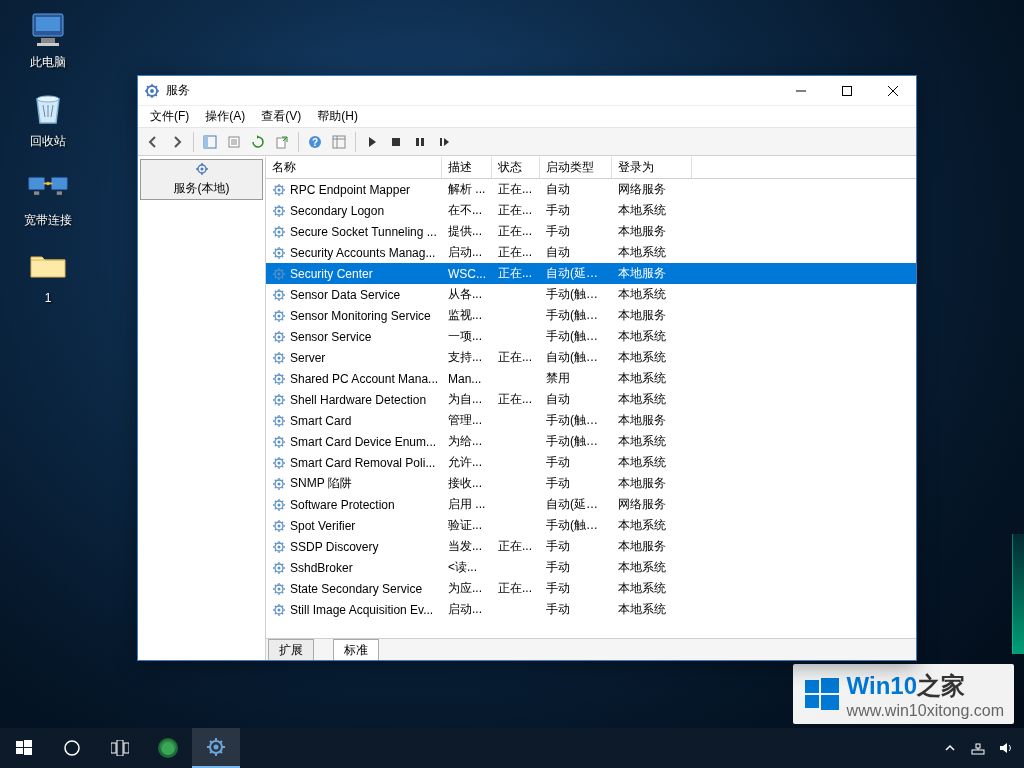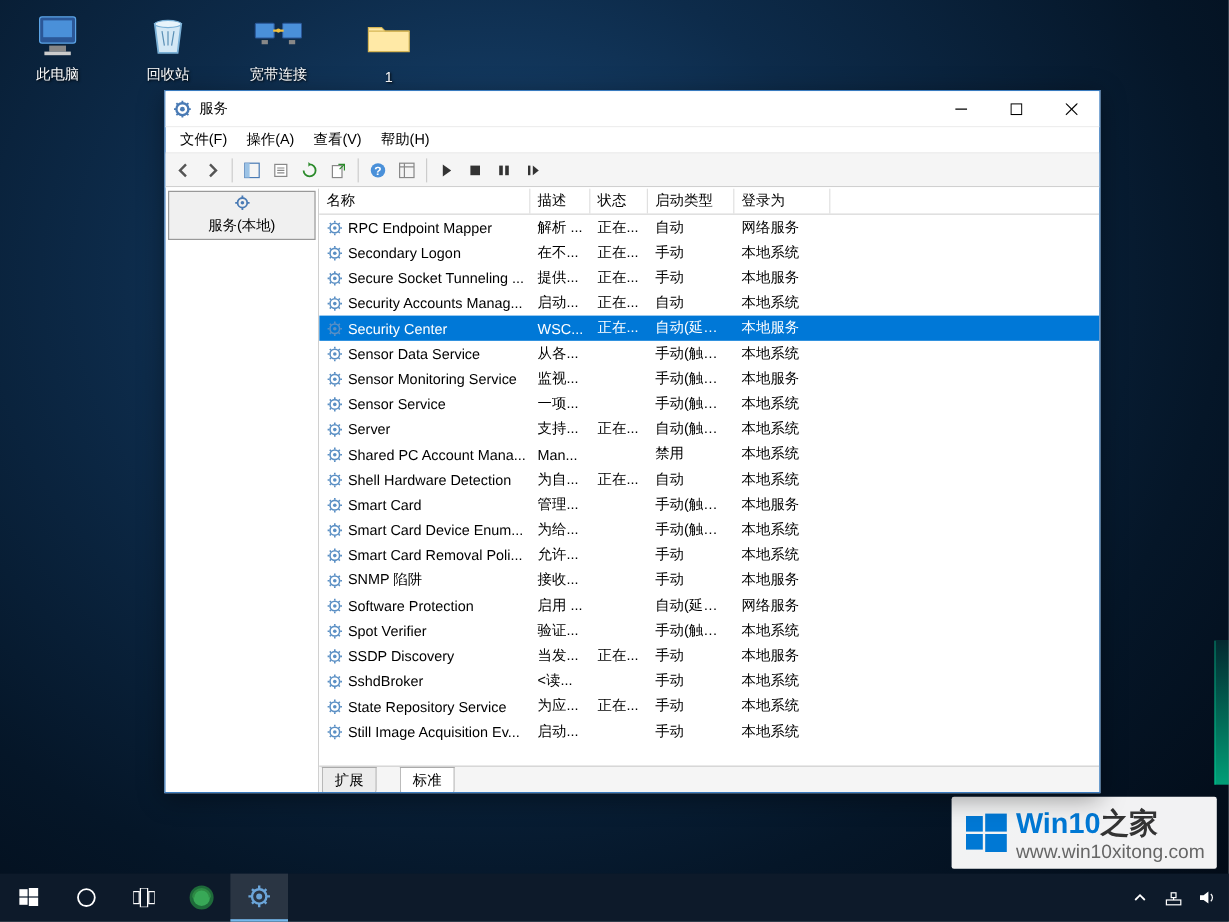--- a/index.html
+++ b/index.html
@@ -1,19 +1,19 @@
 <!DOCTYPE html>
 <html><head>
 <meta charset="utf-8">
 <style>
 * { margin: 0; padding: 0; box-sizing: border-box; font-family: "Microsoft YaHei", "Segoe UI", Arial, sans-serif; }
 body { width: 1024px; height: 768px; overflow: hidden; position: relative; background: radial-gradient(ellipse at 40% 30%, #1a4a7a 0%, #0d2b4a 35%, #051628 70%, #020a15 100%); }
 
 
-.desktop-icons { position: absolute; left: 10px; top: 8px; display: flex; flex-direction: row; gap: 16px; align-items: flex-end; }
+.desktop-icons { position: absolute; left: 10px; top: 8px; display: flex; flex-direction: column; gap: 16px; }
 .desktop-icon { width: 76px; display: flex; flex-direction: column; align-items: center; gap: 4px; cursor: pointer; }
 .desktop-icon .ic { width: 42px; height: 42px; display:flex; align-items:center; justify-content:center; }
 .desktop-icon span { color: #fff; font-size: 12px; text-align: center; text-shadow: 1px 1px 2px #000; }
 
 
 .watermark { position: absolute; right: 10px; bottom: 44px; background: rgba(255,255,255,0.95); padding: 6px 10px 4px 10px; border-radius: 2px; display: flex; align-items: center; gap: 6px; }
 .watermark .winlogo { width: 38px; height: 38px; }
 .watermark .wm-text .l1 { font-size: 24px; font-weight: bold; color: #0078d4; }
 .watermark .wm-text .l1 b { color: #333; }
 .watermark .wm-text .l2 { font-size: 16px; color: #666; }
@@ -542,21 +542,21 @@
             <div class="cell col-startup">手动</div>
             <div class="cell col-logon">本地系统</div>
           </div>
           <div class="row">
             <div class="cell name col-name">
               <svg class="gear-icon-s" width="14" height="14" viewBox="0 0 14 14">
                 <circle cx="7" cy="7" r="4" fill="none" stroke="#5a8fc4" stroke-width="1.3"></circle>
                 <circle cx="7" cy="7" r="1.5" fill="#5a8fc4"></circle>
                 <path d="M7 1 L7 2.5 M7 11.5 L7 13 M1 7 L2.5 7 M11.5 7 L13 7 M2.8 2.8 L3.9 3.9 M10.1 10.1 L11.2 11.2 M11.2 2.8 L10.1 3.9 M3.9 10.1 L2.8 11.2" stroke="#5a8fc4" stroke-width="1.3"></path>
               </svg>
-              <span>State Repository Service</span>
+              <span>State Secondary Service</span>
             </div>
             <div class="cell col-desc">为应...</div>
             <div class="cell col-state">正在...</div>
             <div class="cell col-startup">手动</div>
             <div class="cell col-logon">本地系统</div>
           </div>
           <div class="row">
             <div class="cell name col-name">
               <svg class="gear-icon-s" width="14" height="14" viewBox="0 0 14 14">
                 <circle cx="7" cy="7" r="4" fill="none" stroke="#5a8fc4" stroke-width="1.3"></circle>

